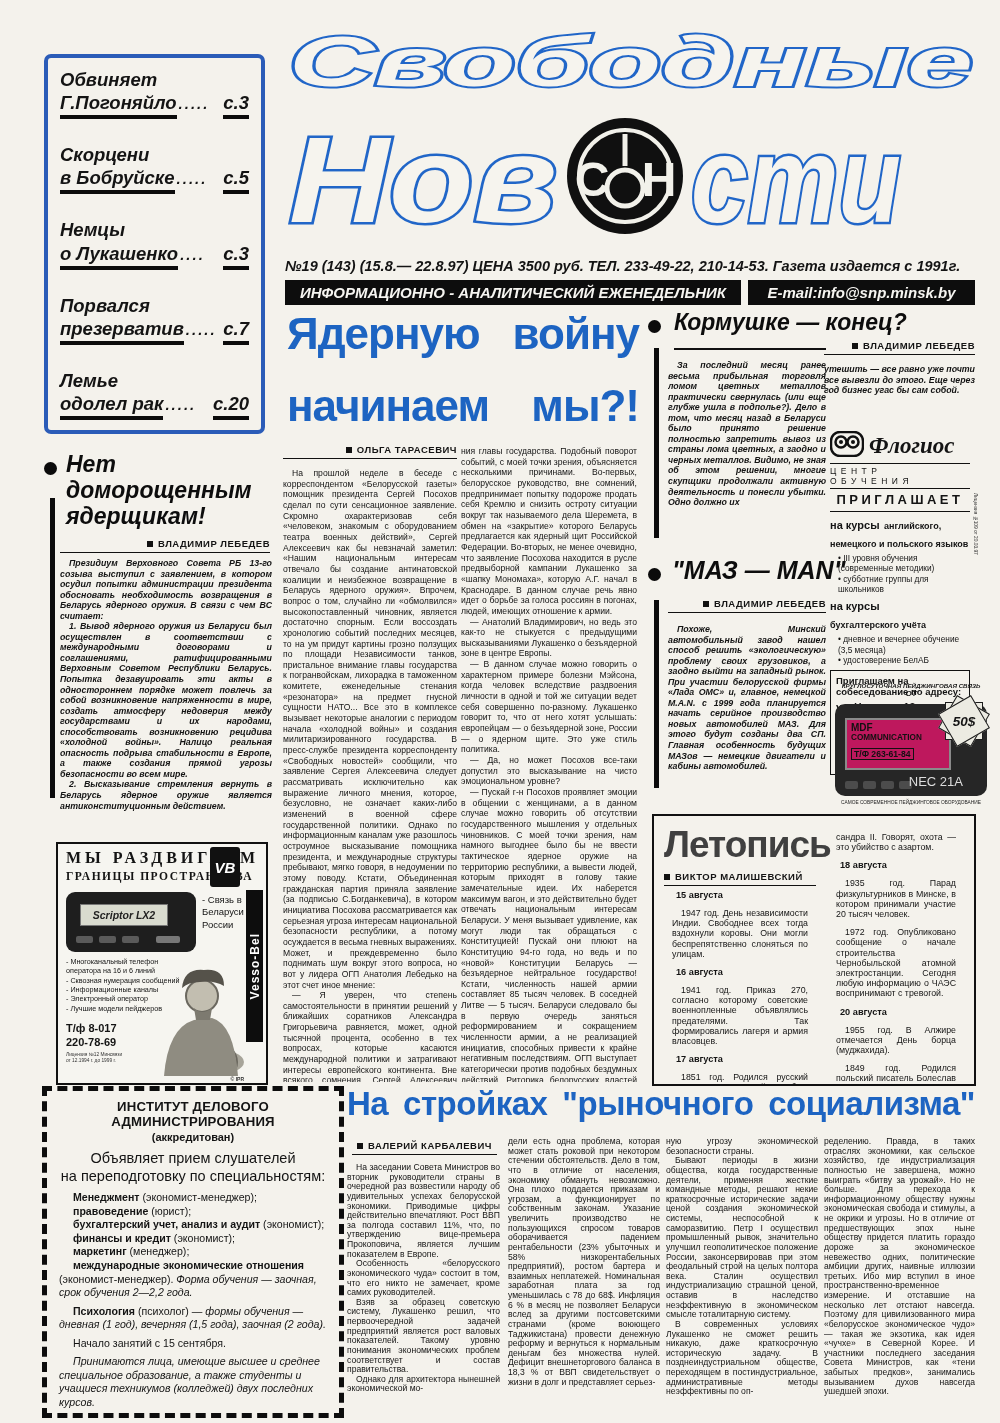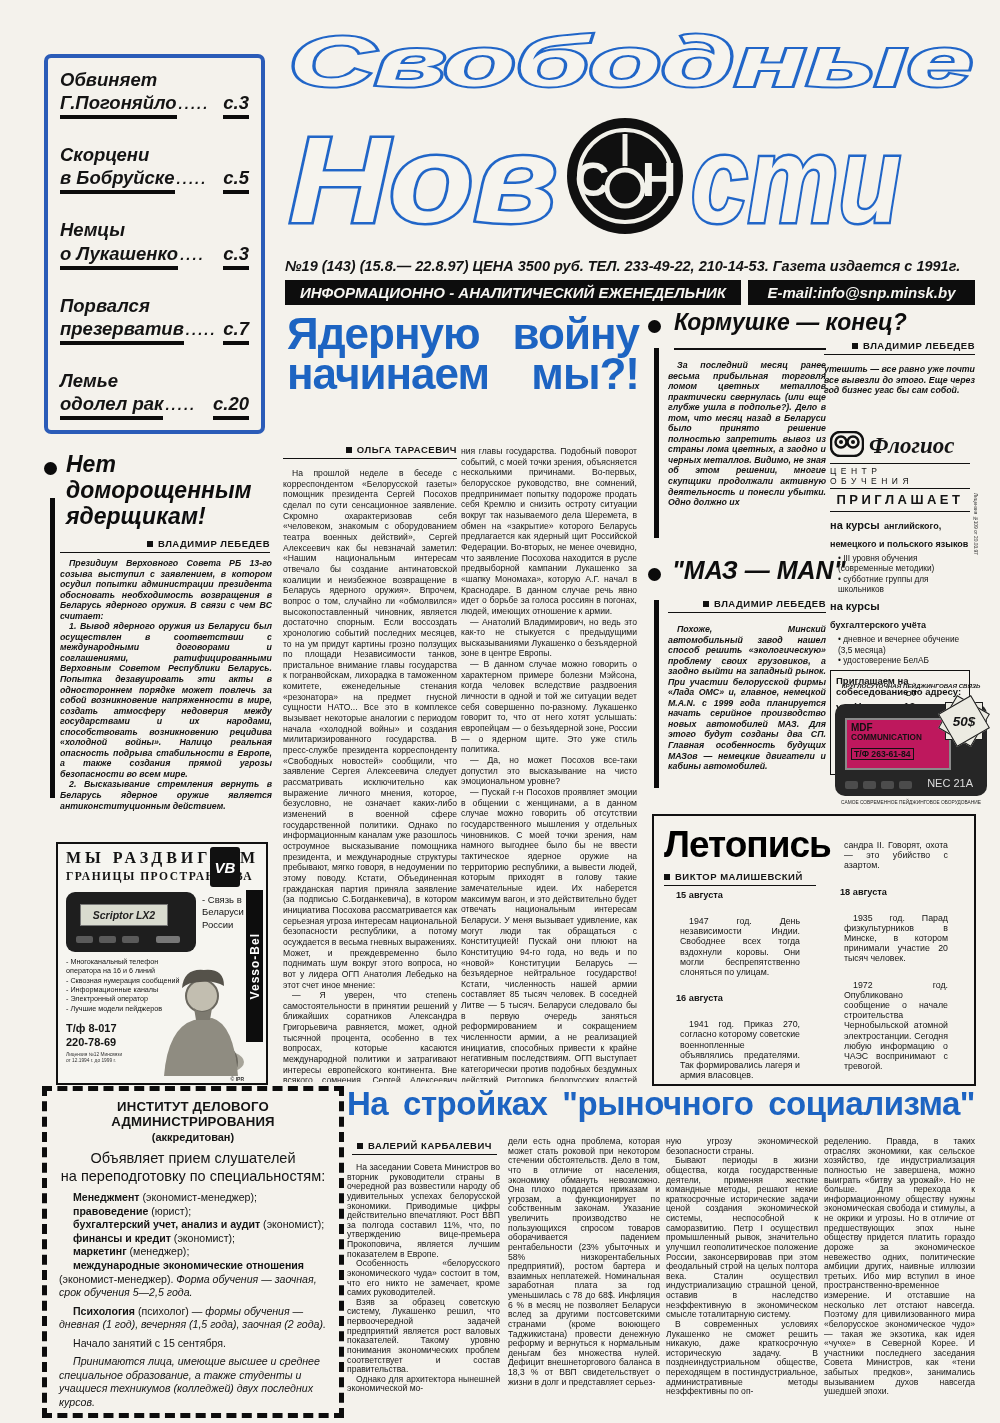--- a/index.html
+++ b/index.html
@@ -52,24 +52,24 @@
   .t-main { font-size:8.6px; line-height:1.24; }
   .t-bi { font-size:8.8px; line-height:1.2; font-weight:bold; font-style:italic; }
   .t-bot { font-size:8.6px; line-height:1.12; }
   .rule { background:#111; }
 
   
   .letopis { left:652px; top:814px; width:324px; height:272px; border:2px solid #111;
     padding:8px 10px; display:flex; gap:12px; overflow:hidden; }
   .lt-col1 { width:152px; }
   .lt-col2 { width:138px; }
-  .lt-title { color:#000000; font-weight:bold; font-size:37px; letter-spacing:-1px; margin-bottom:5px; }
+  .lt-title { color:#404040; font-weight:bold; font-size:37px; letter-spacing:-1px; margin-bottom:5px; }
   .lt-byline { justify-content:flex-start; margin-bottom:4px; }
   .lt-date { font-weight:bold; font-size:9.2px; margin:3px 0 1px; text-indent:12px; }
-  .lt-p { font-size:8.8px; line-height:1.16; text-align:justify; text-indent:9px; margin:16px; }
+  .lt-p { font-size:8.8px; line-height:1.16; text-align:justify; text-indent:9px; margin:8px; }
   .lt-p.noind { text-indent:0; }
 
   
   .vesso { left:56px; top:842px; width:212px; height:243px; border:2px solid #111; background:#f6f5f0; }
   .v-t1 { left:8px; top:5px; font-family:"Liberation Serif",serif; font-weight:bold; font-size:16px; letter-spacing:4px; }
   .v-t2 { left:8px; top:26px; font-family:"Liberation Serif",serif; font-weight:bold; font-size:11.5px; letter-spacing:1.5px; }
   .vb-logo { right:26px; top:3px; width:30px; height:40px; background:#111; color:#fff;
     display:flex; align-items:center; justify-content:center; font-weight:bold; font-style:italic; font-size:15px; border-radius:3px; }
   .v-pager { left:8px; top:48px; width:130px; height:60px; background:#1e1e1e; border-radius:9px; }
   .v-screen { left:14px; top:12px; width:88px; height:22px; background:#d9dbcf; border:1px solid #777;
@@ -107,21 +107,21 @@
   .mdf { left:824px; top:682px; width:152px; height:134px;margin-left:11px; }
   .mdf-top { font-size:6.2px; font-weight:bold; font-style:italic; text-align:center; }
   .mdf-ot { font-size:8px; font-weight:bold; font-style:italic; text-align:center; }
   .mdf-pager { left:0; top:22px; width:152px; height:92px; background:#262626; border-radius:10px; }
   .mdf-screen { left:10px; top:14px; width:106px; height:52px; background:#be185d; border:2px solid #8a8a8a;
     padding:3px 4px; font-weight:bold; color:#111; }
   .mdf-s1 { font-size:10px; line-height:1; }
   .mdf-s2 { font-size:8.2px; line-height:1.2; }
   .mdf-s3 { font-size:8.6px; border:1px solid #111; display:inline-block; padding:0 2px; margin-top:2px; }
   .mdf-btn { bottom:7px; width:13px; height:8px; background:#4c4c4c; border-radius:2px; }
-  .mdf-model { right:14px; bottom:7px; color:#ddd; font-size:11px; }
+  .mdf-model { right:24px; bottom:7px; color:#ddd; font-size:13px; }
   .burst { right:-4px; top:12px; width:54px; height:54px; }
   .burst i { position:absolute; left:8px; top:8px; width:38px; height:38px; background:#ecebe2; border:1.5px solid #1c1c1c; }
   .burst i.r30 { transform:rotate(30deg); } .burst i.r60 { transform:rotate(60deg); }
   .burst b { position:absolute; left:0; top:0; width:54px; height:54px; display:flex; align-items:center; justify-content:center;
     font-size:13.5px; font-weight:bold; font-style:italic; }
   .mdf-cap { top:118px; width:152px; font-size:4.8px; text-align:center; color:#222; }
 
   
   .inst { left:42px; top:1086px; width:302px; height:332px; border:5px dashed #0d0d0d; padding:8px 12px; overflow:hidden; }
   .inst-title { font-weight:bold; font-size:13.2px; text-align:center; letter-spacing:.2px; }
@@ -205,21 +205,21 @@
   </div>
 
   <div class="abs issue-line">№19 (143) (15.8.— 22.8.97) ЦЕНА 3500 руб. ТЕЛ. 233-49-22, 210-14-53. Газета издается с 1991г.</div>
   <div class="abs banner banner-left">ИНФОРМАЦИОННО - АНАЛИТИЧЕСКИЙ ЕЖЕНЕДЕЛЬНИК</div>
   <div class="abs banner banner-right">E-mail:info@snp.minsk.by</div>
 
   <div class="abs headline-line" style="top:312px;">
     <span>Ядерную</span>
       <span>войну</span>
   </div>
-  <div class="abs headline-line" style="top:352px;align-items:center;">
+  <div class="abs headline-line" style="top:384px;align-items:center;">
     <span>начинаем</span>
       <span>мы?!</span>
   </div>
 
   <div class="abs bullet" style="left:44px; top:462px;"></div>
   <div class="abs sec-title" style="left:66px; top:452px; width:206px; font-size:23px;">
     <div>Нет</div>
       <div>доморощенным</div>
       <div>ядерщикам!</div>
   </div>
@@ -404,21 +404,21 @@
     <div class="inst-intro">
       <div>Объявляет прием слушателей</div>
       <div>на переподготовку по специальностям:</div>
     </div>
     <div class="inst-list">
       <p><b>Менеджмент</b><span> (экономист-менеджер);</span></p>
       <p><b>правоведение</b><span> (юрист);</span></p>
       <p><b>бухгалтерский учет, анализ и аудит</b><span> (экономист);</span></p>
       <p><b>финансы и кредит</b><span> (экономист);</span></p>
       <p><b>маркетинг</b><span> (менеджер);</span></p>
-      <p><b>международные экономические отношения</b><span> (экономист-менеджер). </span><span class="it">Форма обучения — заочная, срок обучения 5—2,5 года.</span></p>
+      <p><b>международные экономические отношения</b><span> (экономист-менеджер). </span><span class="it">Форма обучения — заочная, срок обучения 2—2,2 года.</span></p>
     </div>
     <p class="inst-p"><b>Психология</b><span> (психолог) — </span><span class="it">формы обучения — дневная (1 год), вечерняя (1,5 года), заочная (2 года).</span></p>
     <p class="inst-p">Начало занятий с 15 сентября.</p>
     <p class="inst-p it">Принимаются лица, имеющие высшее и среднее специальное образование, а также студенты и учащиеся техникумов (колледжей) двух последних курсов.</p>
     <p class="inst-p">Выпускникам выдается диплом государственного образца о переподготовке с присвоением квалификации.</p>
 
   </div>
 
   <div class="abs bot-headline">
     <span>На</span>

